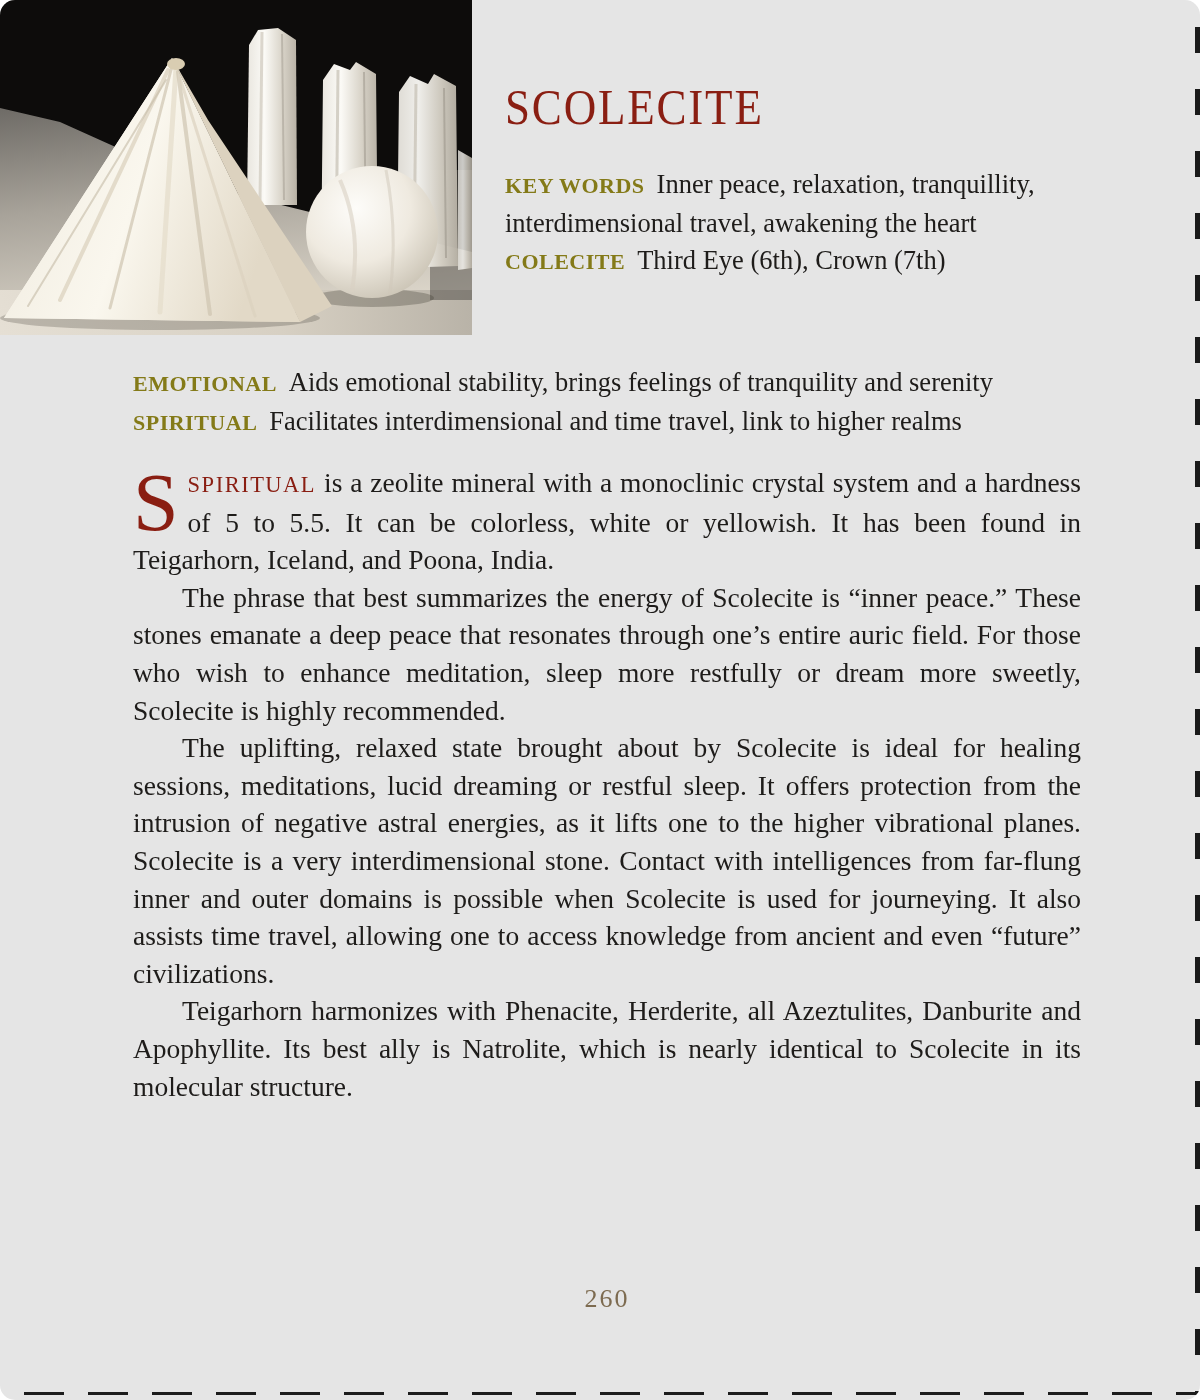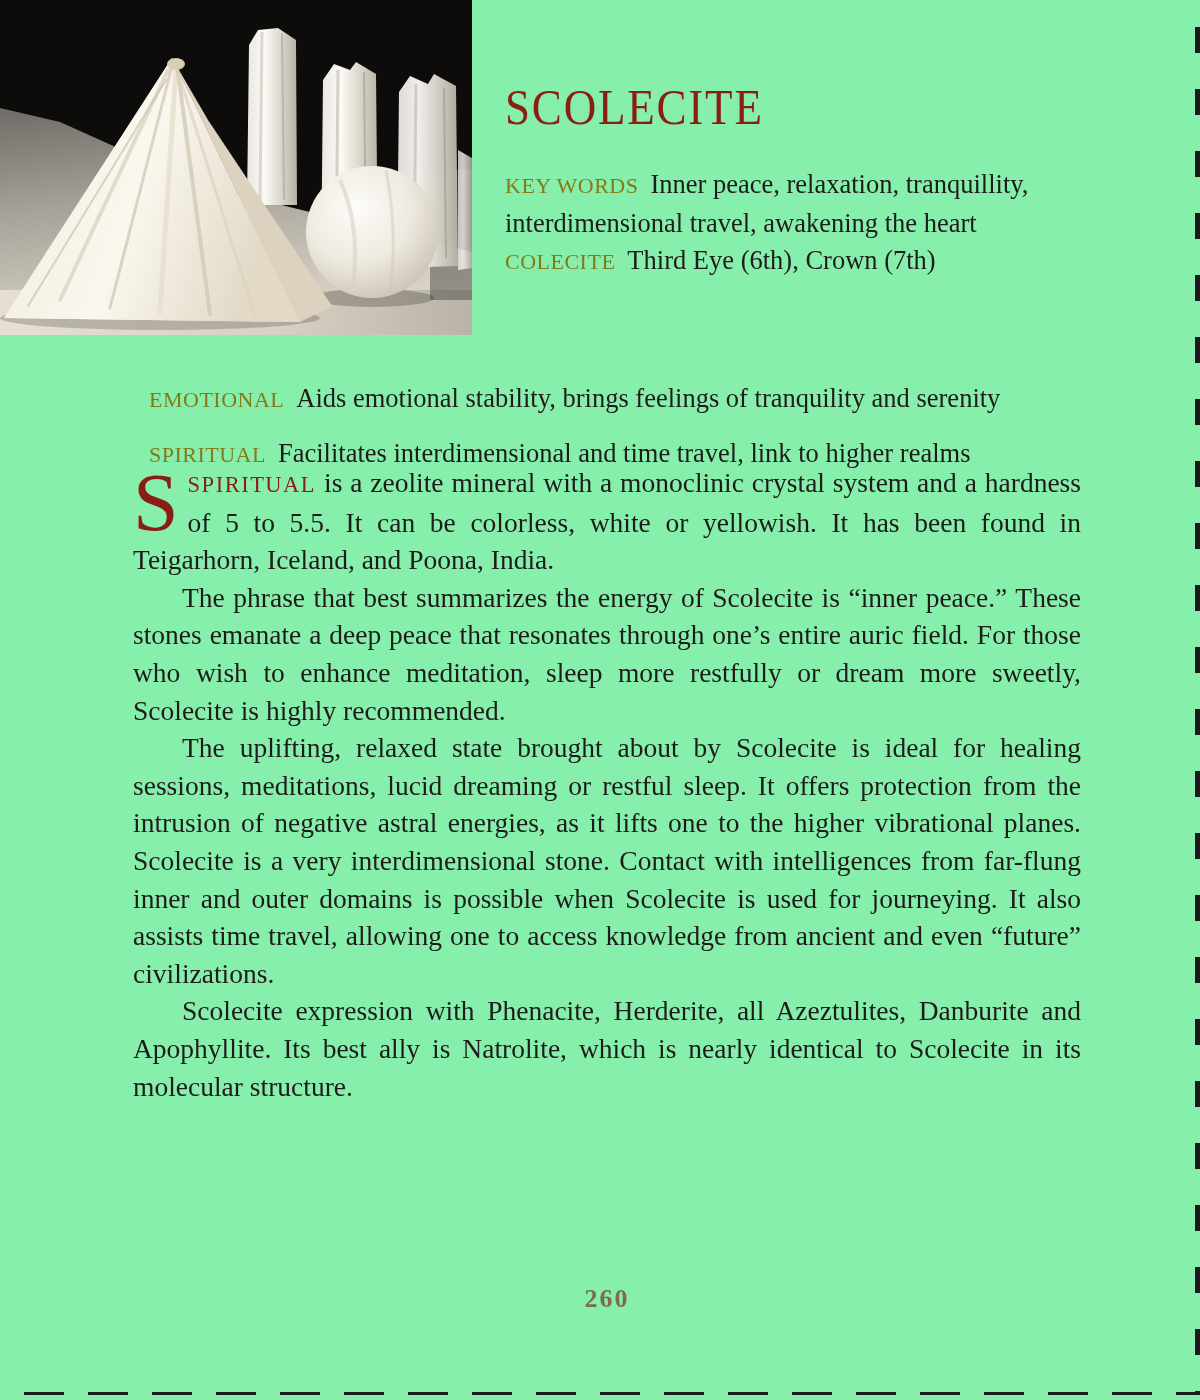--- a/index.html
+++ b/index.html
@@ -4,59 +4,59 @@
 <style>
   :root{
     --title-red:#8a1e12;
     --label-olive:#847a18;
     --body-text:#1e1c1a;
     --page-number-brown:#7d6b50;
     --edge-mark:#1a1a1a;
   }
   html,body{margin:0;padding:0;background:#ffffff;}
   .page{
-    position:relative;width:1200px;height:1400px;background:#86efac;
-    overflow:hidden;font-family:"Liberation Serif", serif;color:var(--body-text);
+    position:relative;width:1200px;height:1400px;background:#e5e5e5;
+    overflow:hidden;font-family:"Liberation Serif", serif;color:var(--body-text);border-radius:15px;
   }
   .photo{position:absolute;left:0;top:0;width:472px;height:335px;margin:0;padding:0;}
   .photo svg{display:block;}
 
   .right-col{position:absolute;left:505px;top:82px;width:578px;}
   .title{
     margin:0;font-weight:normal;font-size:50px;line-height:1;
     color:var(--title-red);letter-spacing:2px;
     transform:scaleX(.9);transform-origin:left top;white-space:nowrap;
   }
   .props-col{margin-top:34px;font-size:26.5px;line-height:37.5px;}
   .props-col p{margin:0;}
   .prop-label{
-    color:var(--label-olive);font-weight:normal;font-size:22px;
+    color:var(--label-olive);font-weight:bold;font-size:22px;
     letter-spacing:.5px;white-space:nowrap;text-align:right;
   }
   .prop-gap{display:inline-block;width:26px;}
   .label-pad{display:inline-block;width:12px;}
 
   .props-full{position:absolute;left:133px;top:364px;width:952px;font-size:26.5px;line-height:37.5px;}
-  .props-full p{margin:16px;}
+  .props-full p{margin:0;}
 
   .body{
     position:absolute;left:133px;top:464px;width:948px;
     font-size:27.5px;line-height:37.6px;text-align:justify;
   }
   .body p{margin:0;}
   .body p.indent{text-indent:49px;}
   .dropcap{
     float:left;color:var(--title-red);
     font-size:82px;line-height:62px;padding:8px 9px 0 0;
   }
   .lead-smallcaps{color:var(--title-red);font-size:22.5px;letter-spacing:1.5px;}
 
   .page-number{
     position:absolute;left:133px;top:1284px;width:948px;text-align:center;
-    font-weight:bold;font-size:26px;letter-spacing:2px;color:var(--page-number-brown);
+    font-weight:normal;font-size:26px;letter-spacing:2px;color:var(--page-number-brown);
   }
 
   .edge-tabs-right{
     position:absolute;top:27px;right:0;width:5px;height:1366px;
     background:repeating-linear-gradient(180deg, var(--edge-mark) 0 26px, transparent 26px 62px);
   }
   .edge-dashes-bottom{
     position:absolute;left:0;bottom:5px;width:100%;height:3px;
     background:repeating-linear-gradient(90deg, transparent 0 24px, #1c1c1c 24px 64px);
   }
@@ -151,21 +151,21 @@
 
   <div class="props-full">
     <p><span class="prop-label">EMOTIONAL</span><span class="label-pad"></span><span>Aids emotional stability, brings feelings of tranquility and serenity</span></p>
     <p><span class="prop-label">SPIRITUAL</span><span class="label-pad"></span><span>Facilitates interdimensional and time travel, link to higher realms</span></p>
   </div>
 
   <div class="body">
     <p><span class="dropcap">S</span><span class="lead-smallcaps">SPIRITUAL</span><span> is a zeolite mineral with a monoclinic crystal system and a hardness of 5 to 5.5. It can be colorless, white or yellowish. It has been found in Teigarhorn, Iceland, and Poona, India.</span></p>
     <p class="indent">The phrase that best summarizes the energy of Scolecite is “inner peace.” These stones emanate a deep peace that resonates through one’s entire auric field. For those who wish to enhance meditation, sleep more restfully or dream more sweetly, Scolecite is highly recommended.</p>
     <p class="indent">The uplifting, relaxed state brought about by Scolecite is ideal for healing sessions, meditations, lucid dreaming or restful sleep. It offers protection from the intrusion of negative astral energies, as it lifts one to the higher vibrational planes. Scolecite is a very interdimensional stone. Contact with intelligences from far-flung inner and outer domains is possible when Scolecite is used for journeying. It also assists time travel, allowing one to access knowledge from ancient and even “future” civilizations.</p>
-    <p class="indent">Scolecite expression with Phenacite, Herderite, all Azeztulites, Danburite and Apophyllite. Its best ally is Natrolite, which is nearly identical to Scolecite in its molecular structure.</p>
+    <p class="indent">Teigarhorn harmonizes with Phenacite, Herderite, all Azeztulites, Danburite and Apophyllite. Its best ally is Natrolite, which is nearly identical to Scolecite in its molecular structure.</p>
   </div>
 
   <div class="page-number">260</div>
 
   <div class="edge-tabs-right"></div>
   <div class="edge-dashes-bottom"></div>
 
 </div>
 
 </body></html>

